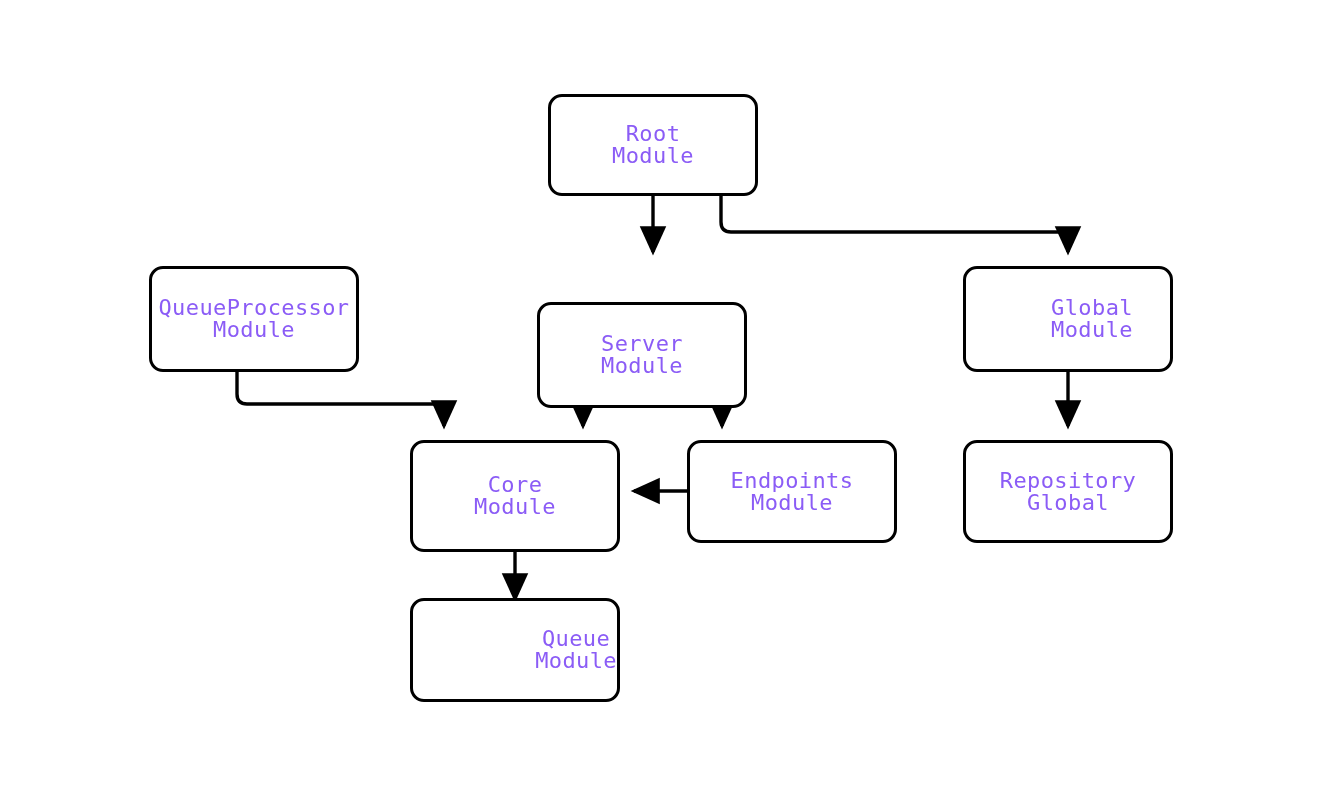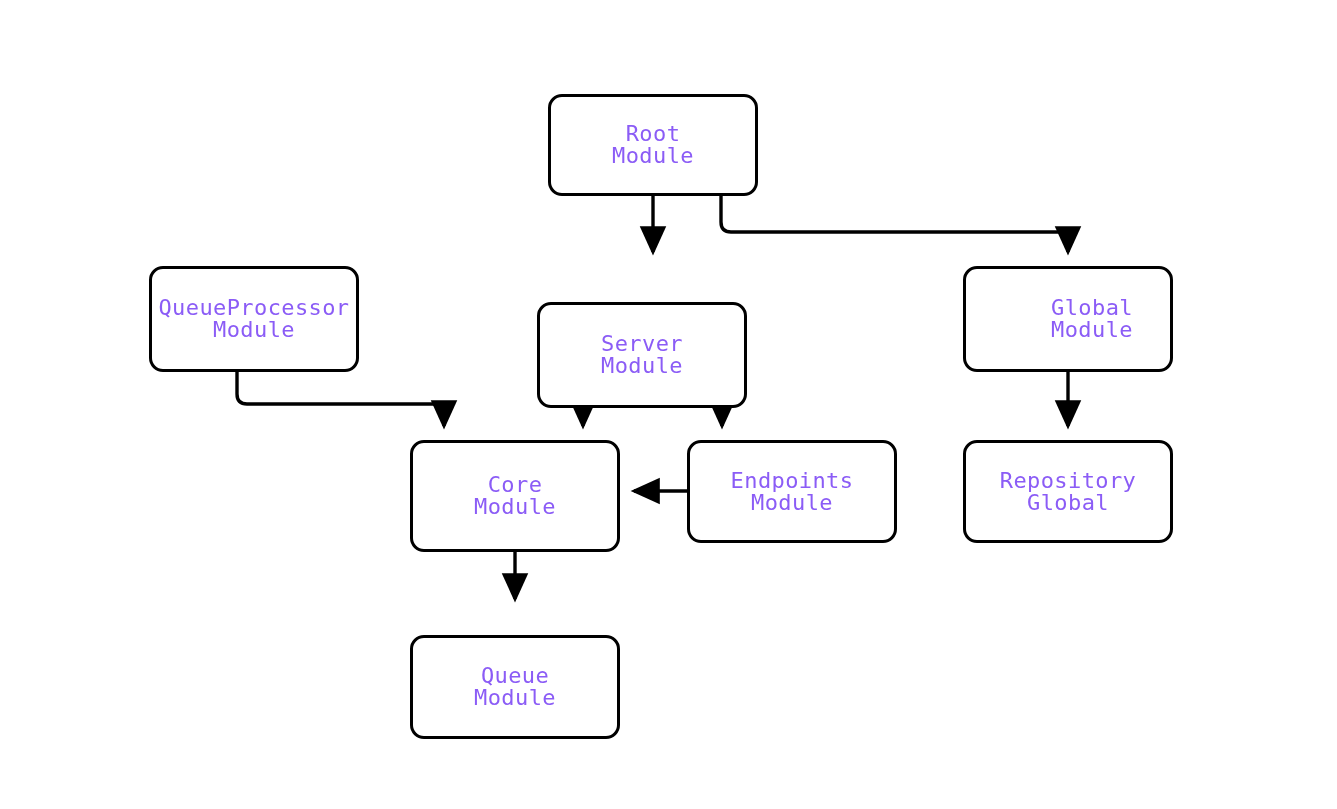--- a/index.html
+++ b/index.html
@@ -103,18 +103,18 @@
   <div class="node" style="left:687px; top:440px; width:210px; height:103px;">
     <div class="node-label">Endpoints
 Module</div>
   </div>
 
   <div class="node" style="left:963px; top:440px; width:210px; height:103px;">
     <div class="node-label">Repository
 Global</div>
   </div>
 
-  <div class="node" style="left:410px; top:635px; width:210px; height:104px;">
+  <div class="node" style="left:410px; top:598px; width:210px; height:104px;align-items:flex-end;">
     <div class="node-label">Queue
 Module</div>
   </div>
 
 </div>
 
 </body></html>

